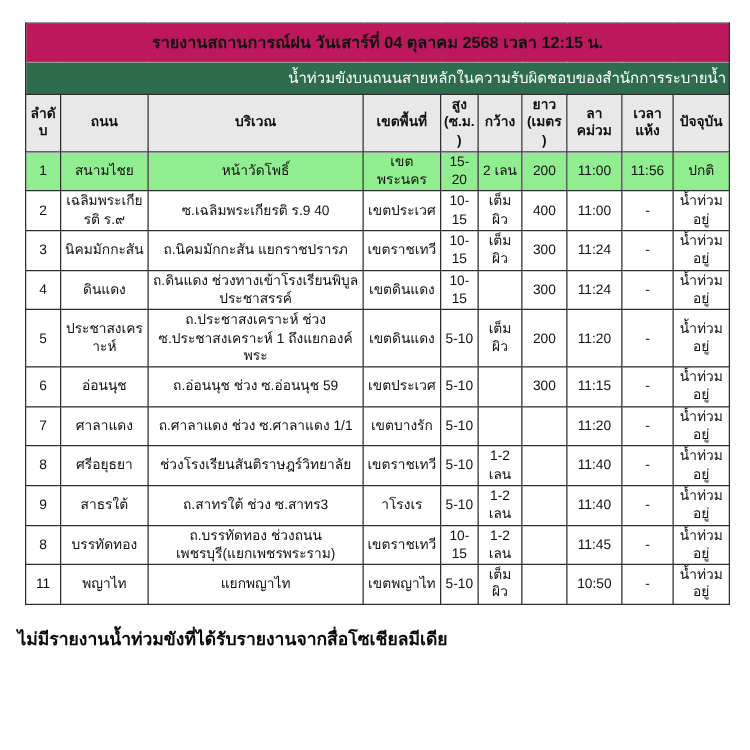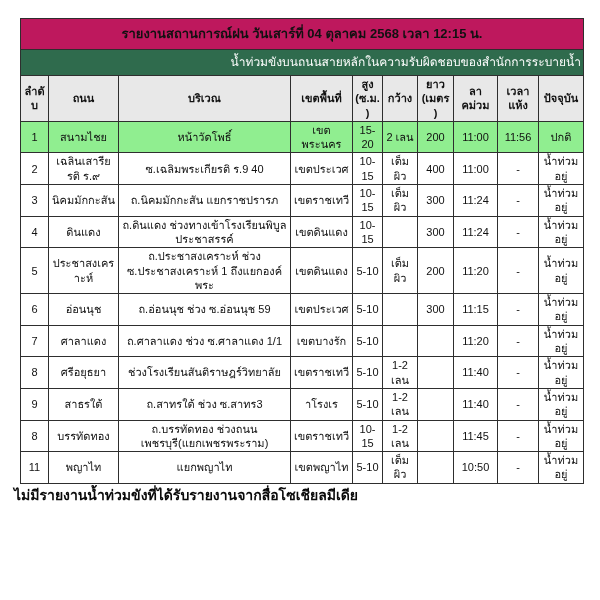--- a/index.html
+++ b/index.html
@@ -51,20 +51,21 @@
   }
   thead th {
     background: #e8e8e8;
     font-weight: bold;
     height: 31px;
     white-space: pre-line;
   }
   tbody td { height: 26px; background: #ffffff; }
   tbody tr.hl td { background: #90ee90; }
   .footer-note {
+    margin-top: 16px;
     margin-left: -6px;
     font-weight: bold;
     font-size: 14px;
     color: #0a0a0a;
   }
 </style>
 </head>
 <body>
 
 <div class="page">
@@ -112,21 +113,21 @@
             <td>เขตพระนคร</td>
             <td>15-20</td>
             <td>2 เลน</td>
             <td>200</td>
             <td>11:00</td>
             <td>11:56</td>
             <td>ปกติ</td>
           </tr>
           <tr>
             <td>2</td>
-            <td>เฉลินเสารียรติ ร.๙</td>
+            <td>เฉลิมพระเกียรติ ร.๙</td>
             <td>ซ.เฉลิมพระเกียรติ ร.9 40</td>
             <td>เขตประเวศ</td>
             <td>10-15</td>
             <td>เต็มผิว</td>
             <td>400</td>
             <td>11:00</td>
             <td>-</td>
             <td>น้ำท่วมอยู่</td>
           </tr>
           <tr>

